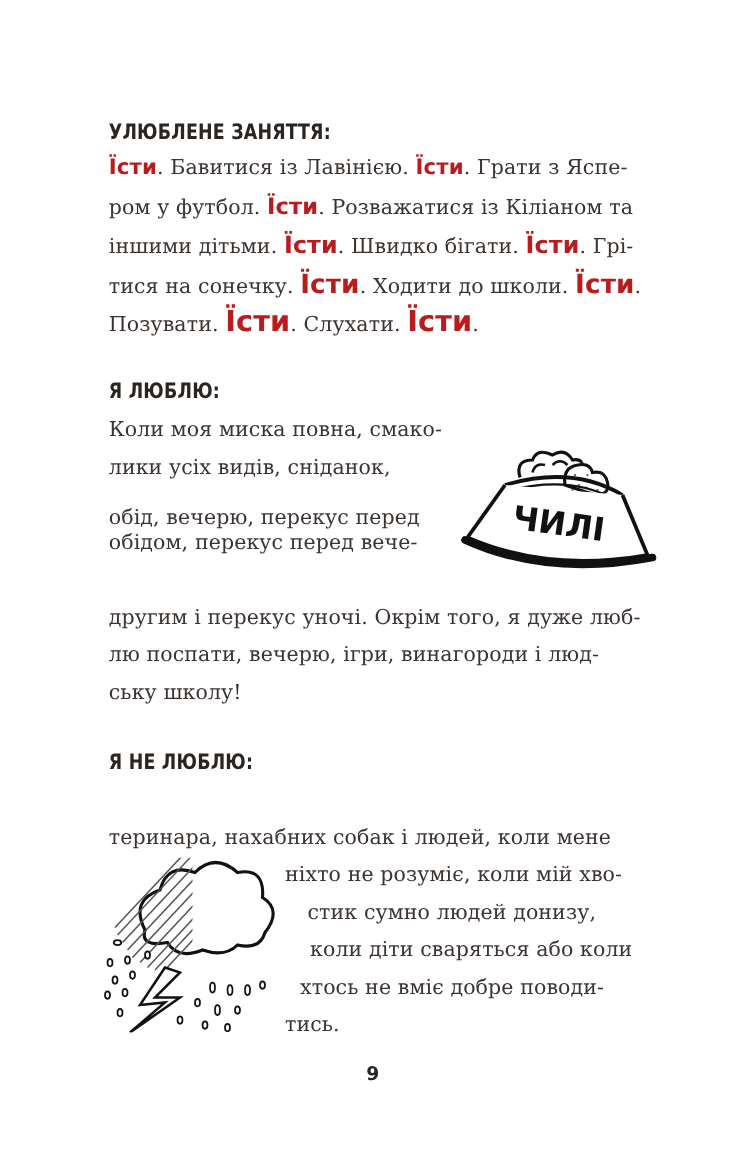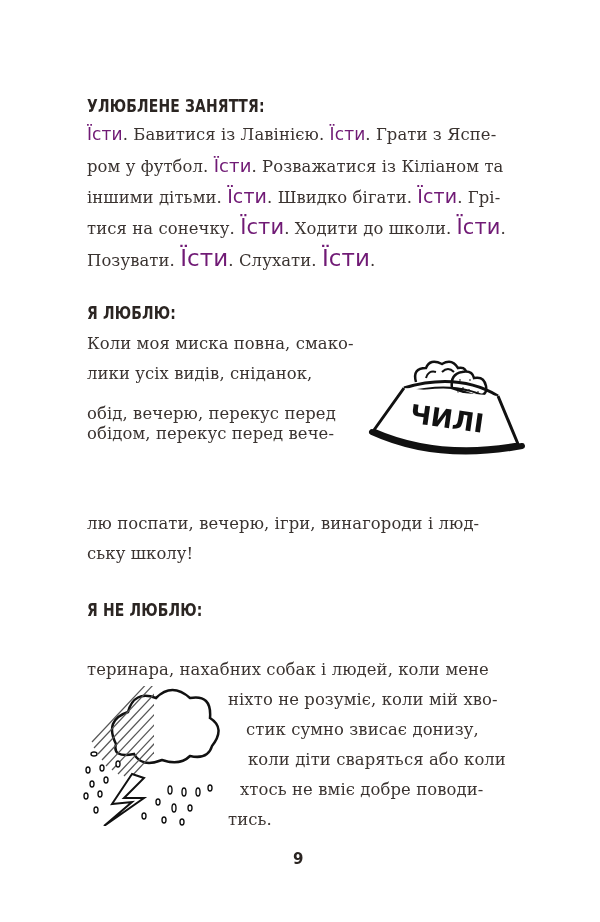--- a/index.html
+++ b/index.html
@@ -10,21 +10,21 @@
     font-family: "DejaVu Sans", sans-serif; font-weight: bold;
     font-size: 17px; letter-spacing: 0.2px; color: #2b2522;
     transform: scaleX(0.82); transform-origin: left center;
   }
   .line {
     position: absolute; left: 87px; white-space: nowrap;
     font-family: "DejaVu Serif", serif; font-size: 16.4px; color: #3a3330;
     letter-spacing: 0.1px;
   }
   .eat {
-    font-family: "DejaVu Sans", sans-serif; font-weight: normal; color: #701a75;
+    font-family: "DejaVu Sans", sans-serif; font-weight: bold; color: #b91c1c;
   }
   .eat.s1 { font-size: 17px; }
   .eat.s2 { font-size: 18px; }
   .eat.s3 { font-size: 19px; }
   .eat.s4 { font-size: 21px; }
   .eat.s5 { font-size: 23px; }
   .page-number {
     position: absolute; left: 293px; top: 850px;
     font-family: "DejaVu Sans", sans-serif; font-weight: bold; font-size: 15px; color: #2b2522;
   }
@@ -51,20 +51,21 @@
   </div>
   <div class="line" style="top:245px">
     <span>Позувати. </span><span class="eat s5">Їсти</span><span>. Слухати. </span><span class="eat s5">Їсти</span><span>.</span>
   </div>
 
   <div class="heading" style="top:303px">Я ЛЮБЛЮ:</div>
   <div class="line" style="top:334px">Коли моя миска повна, смако-</div>
   <div class="line" style="top:364px">лики усіх видів, сніданок,</div>
   <div class="line" style="top:404px">обід, вечерю, перекус перед</div>
   <div class="line" style="top:424px">обідом, перекус перед вече-</div>
+  <div class="line" style="top:484px">другим і перекус уночі. Окрім того, я дуже люб-</div>
   <div class="line" style="top:514px">лю поспати, вечерю, ігри, винагороди і люд-</div>
   <div class="line" style="top:544px">ську школу!</div>
 
   <div class="illus" style="left:368px; top:348px; width:160px; height:112px;">
     <svg width="160" height="112" viewBox="0 0 160 112">
 
       <path d="M48 34 q-4 -14 10 -14 q4 -10 16 -4 q10 -6 16 4 q10 -2 8 10" fill="#fff" stroke="#111" stroke-width="2.5"></path>
       <path d="M58 30 q2 -8 10 -6 M74 24 q6 -6 12 0" fill="none" stroke="#111" stroke-width="2"></path>
 
       <path d="M84 40 q-2 -14 10 -16 q10 -2 12 6 q10 -2 12 8 q2 10 -10 10 z" fill="#fff" stroke="#111" stroke-width="2.5"></path>
@@ -87,21 +88,21 @@
 
       <path d="M4 84 Q70 114 154 98" fill="none" stroke="#111" stroke-width="6" stroke-linecap="round"></path>
 
       <text x="42" y="80" font-family="DejaVu Sans, sans-serif" font-weight="bold" font-size="26" fill="#111" transform="rotate(8 80 70)">ЧИЛІ</text>
     </svg>
   </div>
 
   <div class="heading" style="top:600px">Я НЕ ЛЮБЛЮ:</div>
   <div class="line" style="top:660px">теринара, нахабних собак і людей, коли мене</div>
   <div class="line" style="top:690px; left:228px">ніхто не розуміє, коли мій хво-</div>
-  <div class="line" style="top:720px; left:246px">стик сумно звисає донизу,</div>
+  <div class="line" style="top:720px; left:246px">стик сумно людей донизу,</div>
   <div class="line" style="top:750px; left:248px">коли діти сваряться або коли</div>
   <div class="line" style="top:780px; left:240px">хтось не вміє добре поводи-</div>
   <div class="line" style="top:810px; left:228px">тись.</div>
 
   <div class="illus" style="left:82px; top:686px; width:150px; height:140px;">
     <svg width="150" height="140" viewBox="0 0 150 140">
       <defs>
         <clipPath id="cloudLeft">
             <rect x="0" y="0" width="72" height="140"></rect>
           </clipPath>

